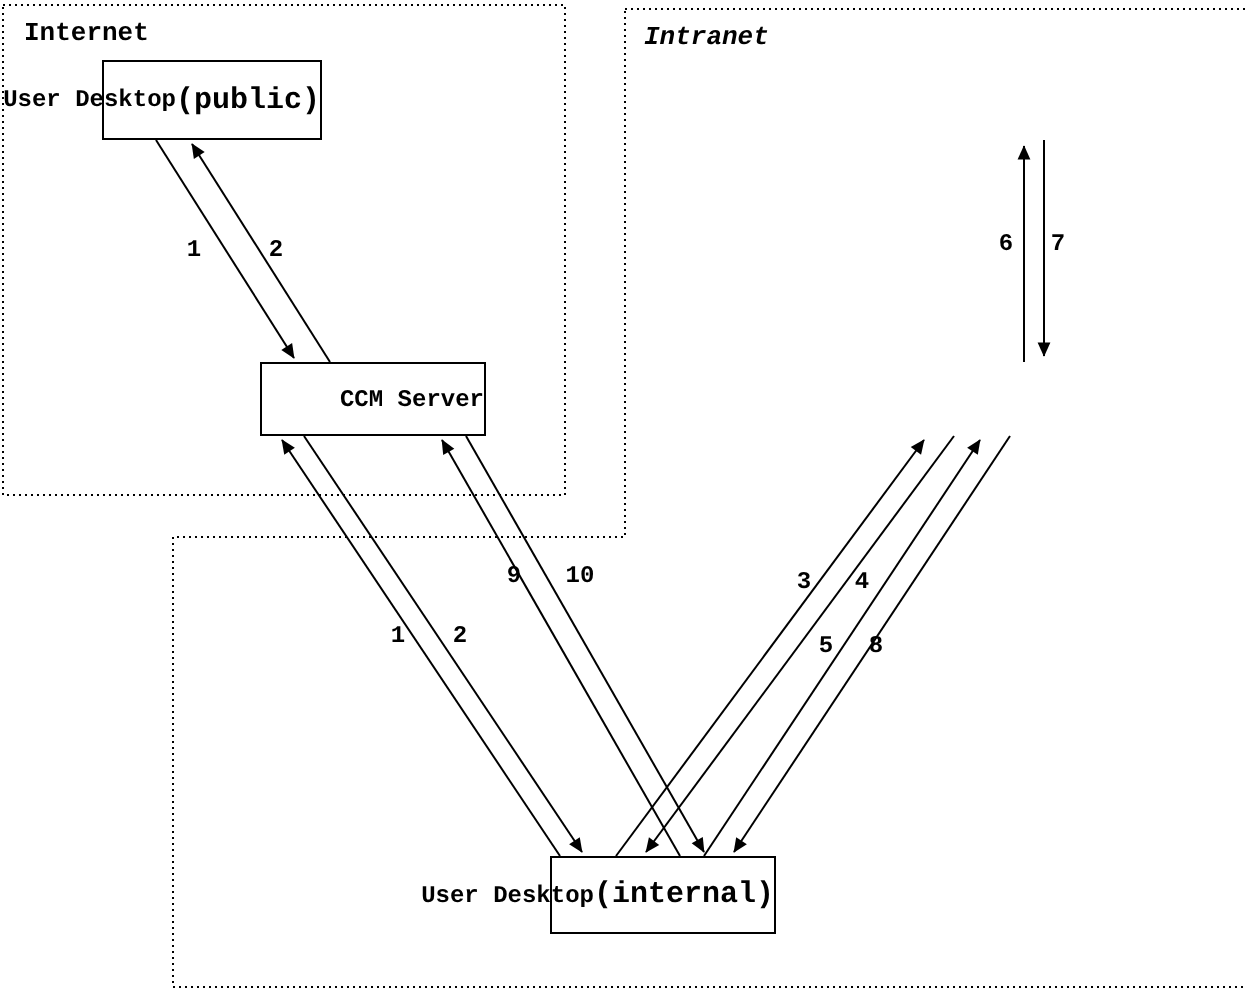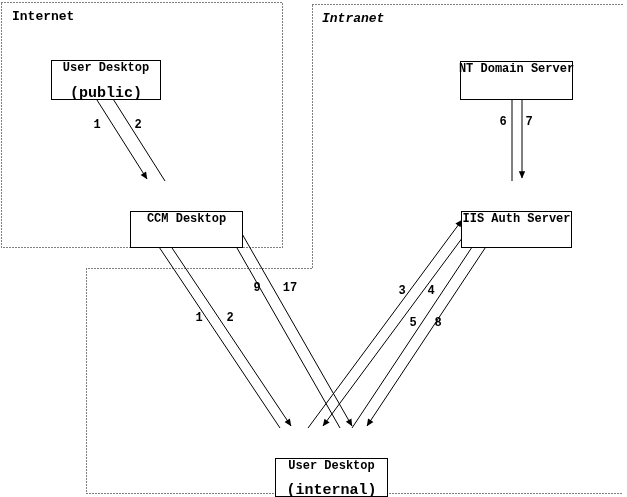--- a/index.html
+++ b/index.html
@@ -4,22 +4,22 @@
 <style>
   html,body{margin:0;padding:0;background:#ffffff;}
   .canvas{
     position:relative;width:623px;height:497px;background:#ffffff;
     font-family:"Liberation Mono","DejaVu Sans Mono",monospace;color:#000;
     overflow:hidden;
   }
   .layer{position:absolute;left:0;top:0;}
   .node{
     position:absolute;background:#fff;border:1px solid #000;
-    display:flex;flex-direction:column;align-items:center;justify-content:space-between;
-    text-align:center;z-index:2;margin-top:30px;
+    display:flex;flex-direction:row;align-items:center;justify-content:flex-end;
+    text-align:center;z-index:2;
   }
   .node .title{font-size:12px;font-weight:bold;white-space:nowrap;line-height:14px;}
   .node .subtitle{font-size:15px;font-weight:bold;white-space:nowrap;line-height:11px;}
   .region-label{
     position:absolute;font-size:13px;font-weight:bold;white-space:nowrap;z-index:2;
   }
   .elabel{
     position:absolute;transform:translate(-50%,-50%);
     font-size:12px;font-weight:bold;white-space:nowrap;z-index:3;
   }
@@ -61,42 +61,36 @@
 
   <div class="region-label" style="left:12px;top:9px;">Internet</div>
   <div class="region-label" style="left:322px;top:11px;font-style:italic;">Intranet</div>
 
   <div class="node" style="left:51px;top:30px;width:108px;height:38px;">
     <span class="title">User Desktop</span>
     <span class="subtitle">(public)</span>
   </div>
 
   <div class="node" style="left:130px;top:181px;width:111px;height:35px;">
-    <span class="title">CCM Desktop</span>
+    <span class="title">CCM Server</span>
   </div>
 
-  <div class="node" style="left:460px;top:31px;width:111px;height:37px;">
-    <span class="title">NT Domain Server</span>
-  </div>
 
-  <div class="node" style="left:461px;top:181px;width:109px;height:35px;">
-    <span class="title">IIS Auth Server</span>
-  </div>
 
   <div class="node" style="left:275px;top:428px;width:111px;height:37px;">
     <span class="title">User Desktop</span>
     <span class="subtitle">(internal)</span>
   </div>
 
   <span class="elabel" style="left:97px;top:125px;">1</span>
   <span class="elabel" style="left:138px;top:125px;">2</span>
   <span class="elabel" style="left:199px;top:318px;">1</span>
   <span class="elabel" style="left:230px;top:318px;">2</span>
   <span class="elabel" style="left:257px;top:288px;">9</span>
-  <span class="elabel" style="left:290px;top:288px;">17</span>
+  <span class="elabel" style="left:290px;top:288px;">10</span>
   <span class="elabel" style="left:402px;top:291px;">3</span>
   <span class="elabel" style="left:431px;top:291px;">4</span>
   <span class="elabel" style="left:413px;top:323px;">5</span>
   <span class="elabel" style="left:438px;top:323px;">8</span>
   <span class="elabel" style="left:503px;top:122px;">6</span>
   <span class="elabel" style="left:529px;top:122px;">7</span>
 
 </div>
 
 </body></html>

